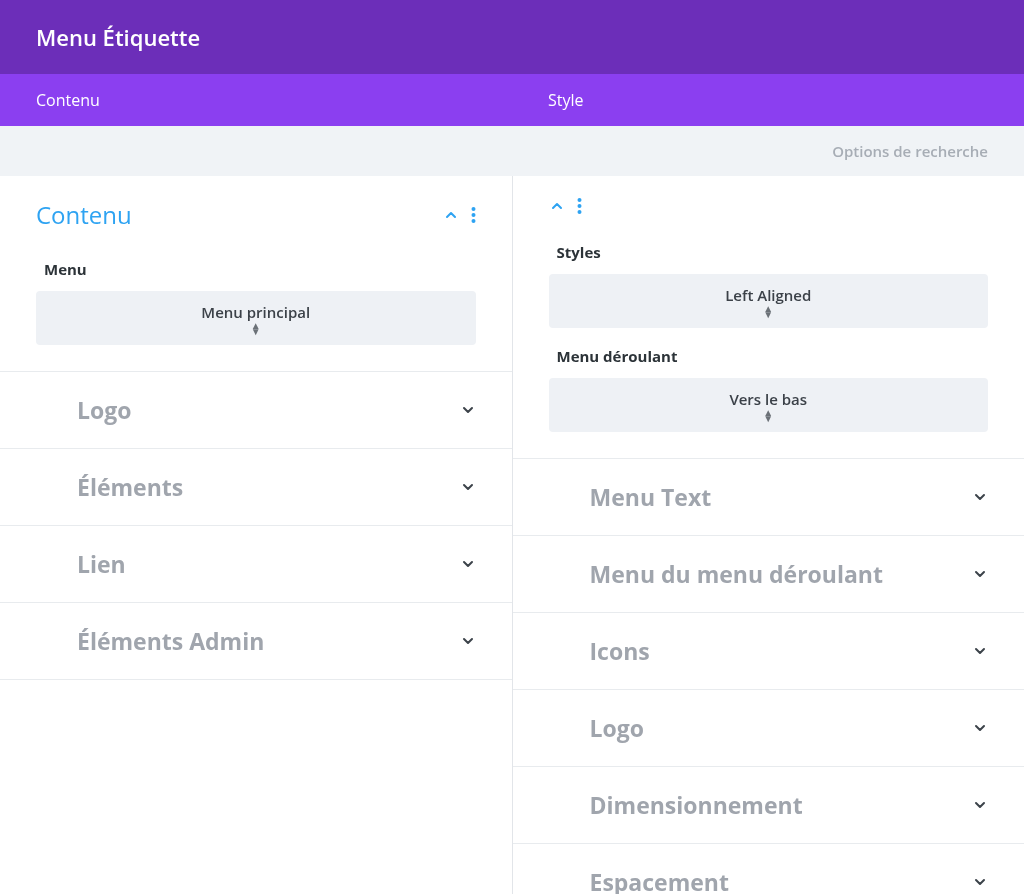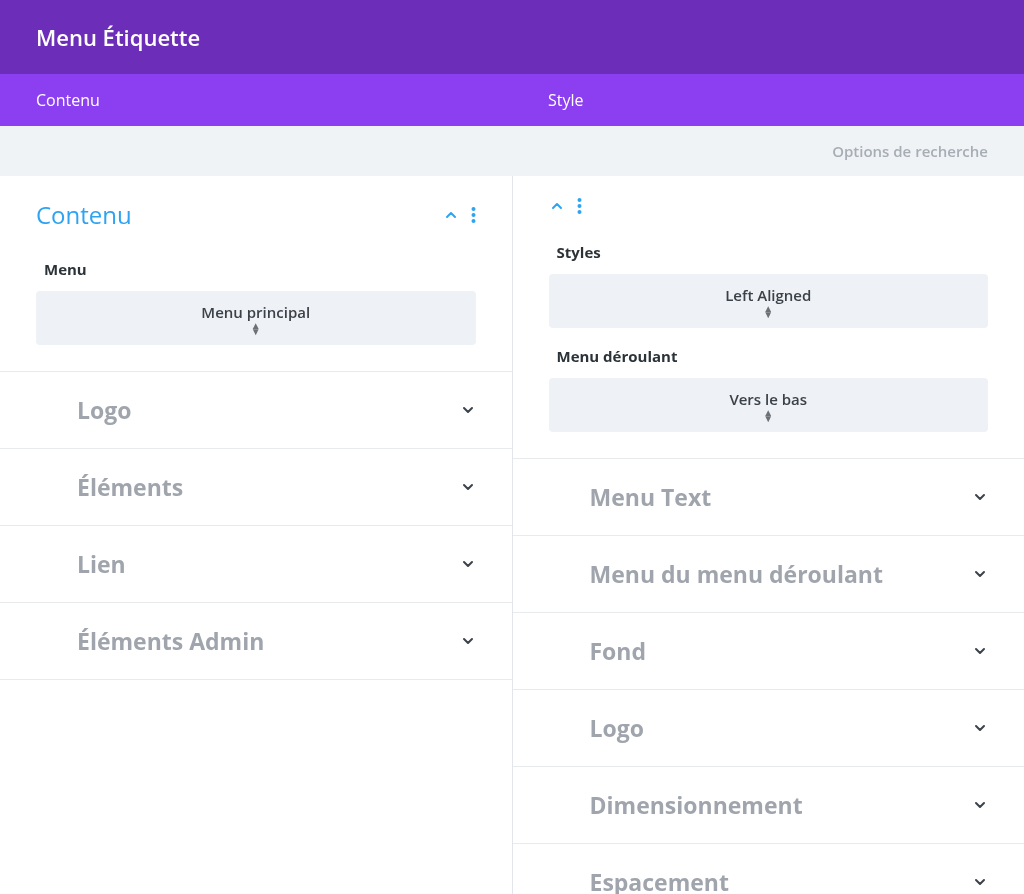--- a/index.html
+++ b/index.html
@@ -271,21 +271,21 @@
         <span class="chevron">
           <svg width="16" height="16" viewBox="0 0 24 24" fill="none" stroke="currentColor" stroke-width="3" stroke-linecap="round" stroke-linejoin="round">
               <polyline points="6 9 12 15 18 9"></polyline>
             </svg>
         </span>
       </div>
     </div>
 
     <div class="panel">
       <div class="panel-header collapsed">
-        <span class="panel-title">Fond</span>
+        <span class="panel-title">Icons</span>
         <span class="chevron">
           <svg width="16" height="16" viewBox="0 0 24 24" fill="none" stroke="currentColor" stroke-width="3" stroke-linecap="round" stroke-linejoin="round">
               <polyline points="6 9 12 15 18 9"></polyline>
             </svg>
         </span>
       </div>
     </div>
 
     <div class="panel">
       <div class="panel-header collapsed">

